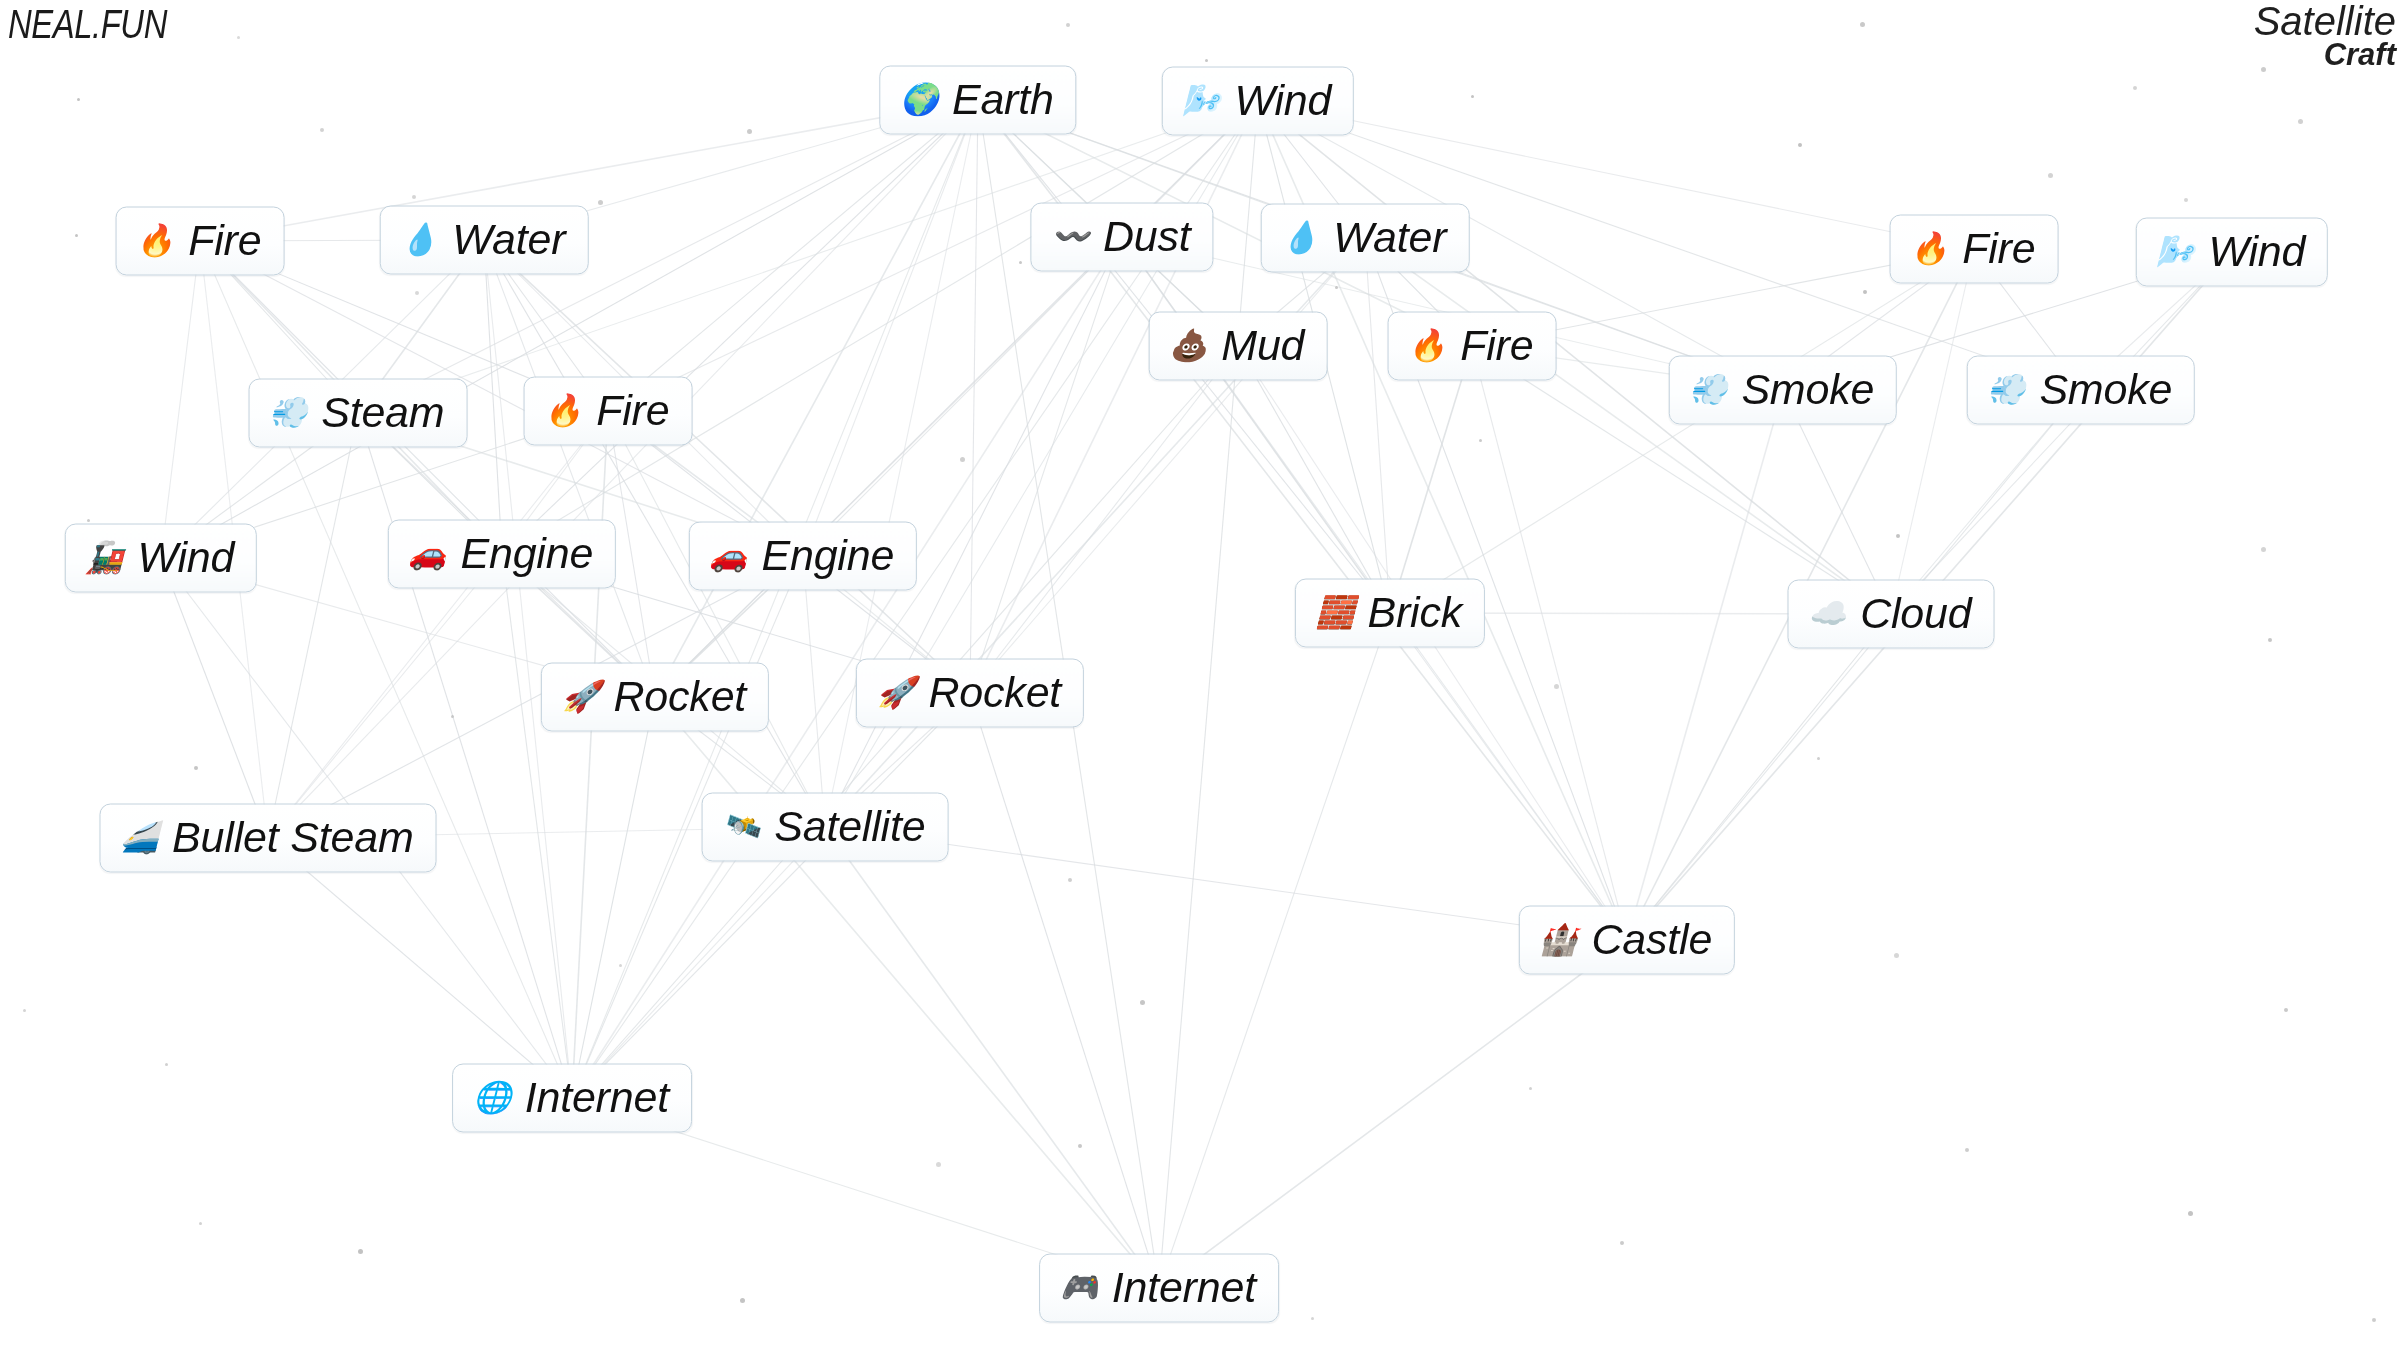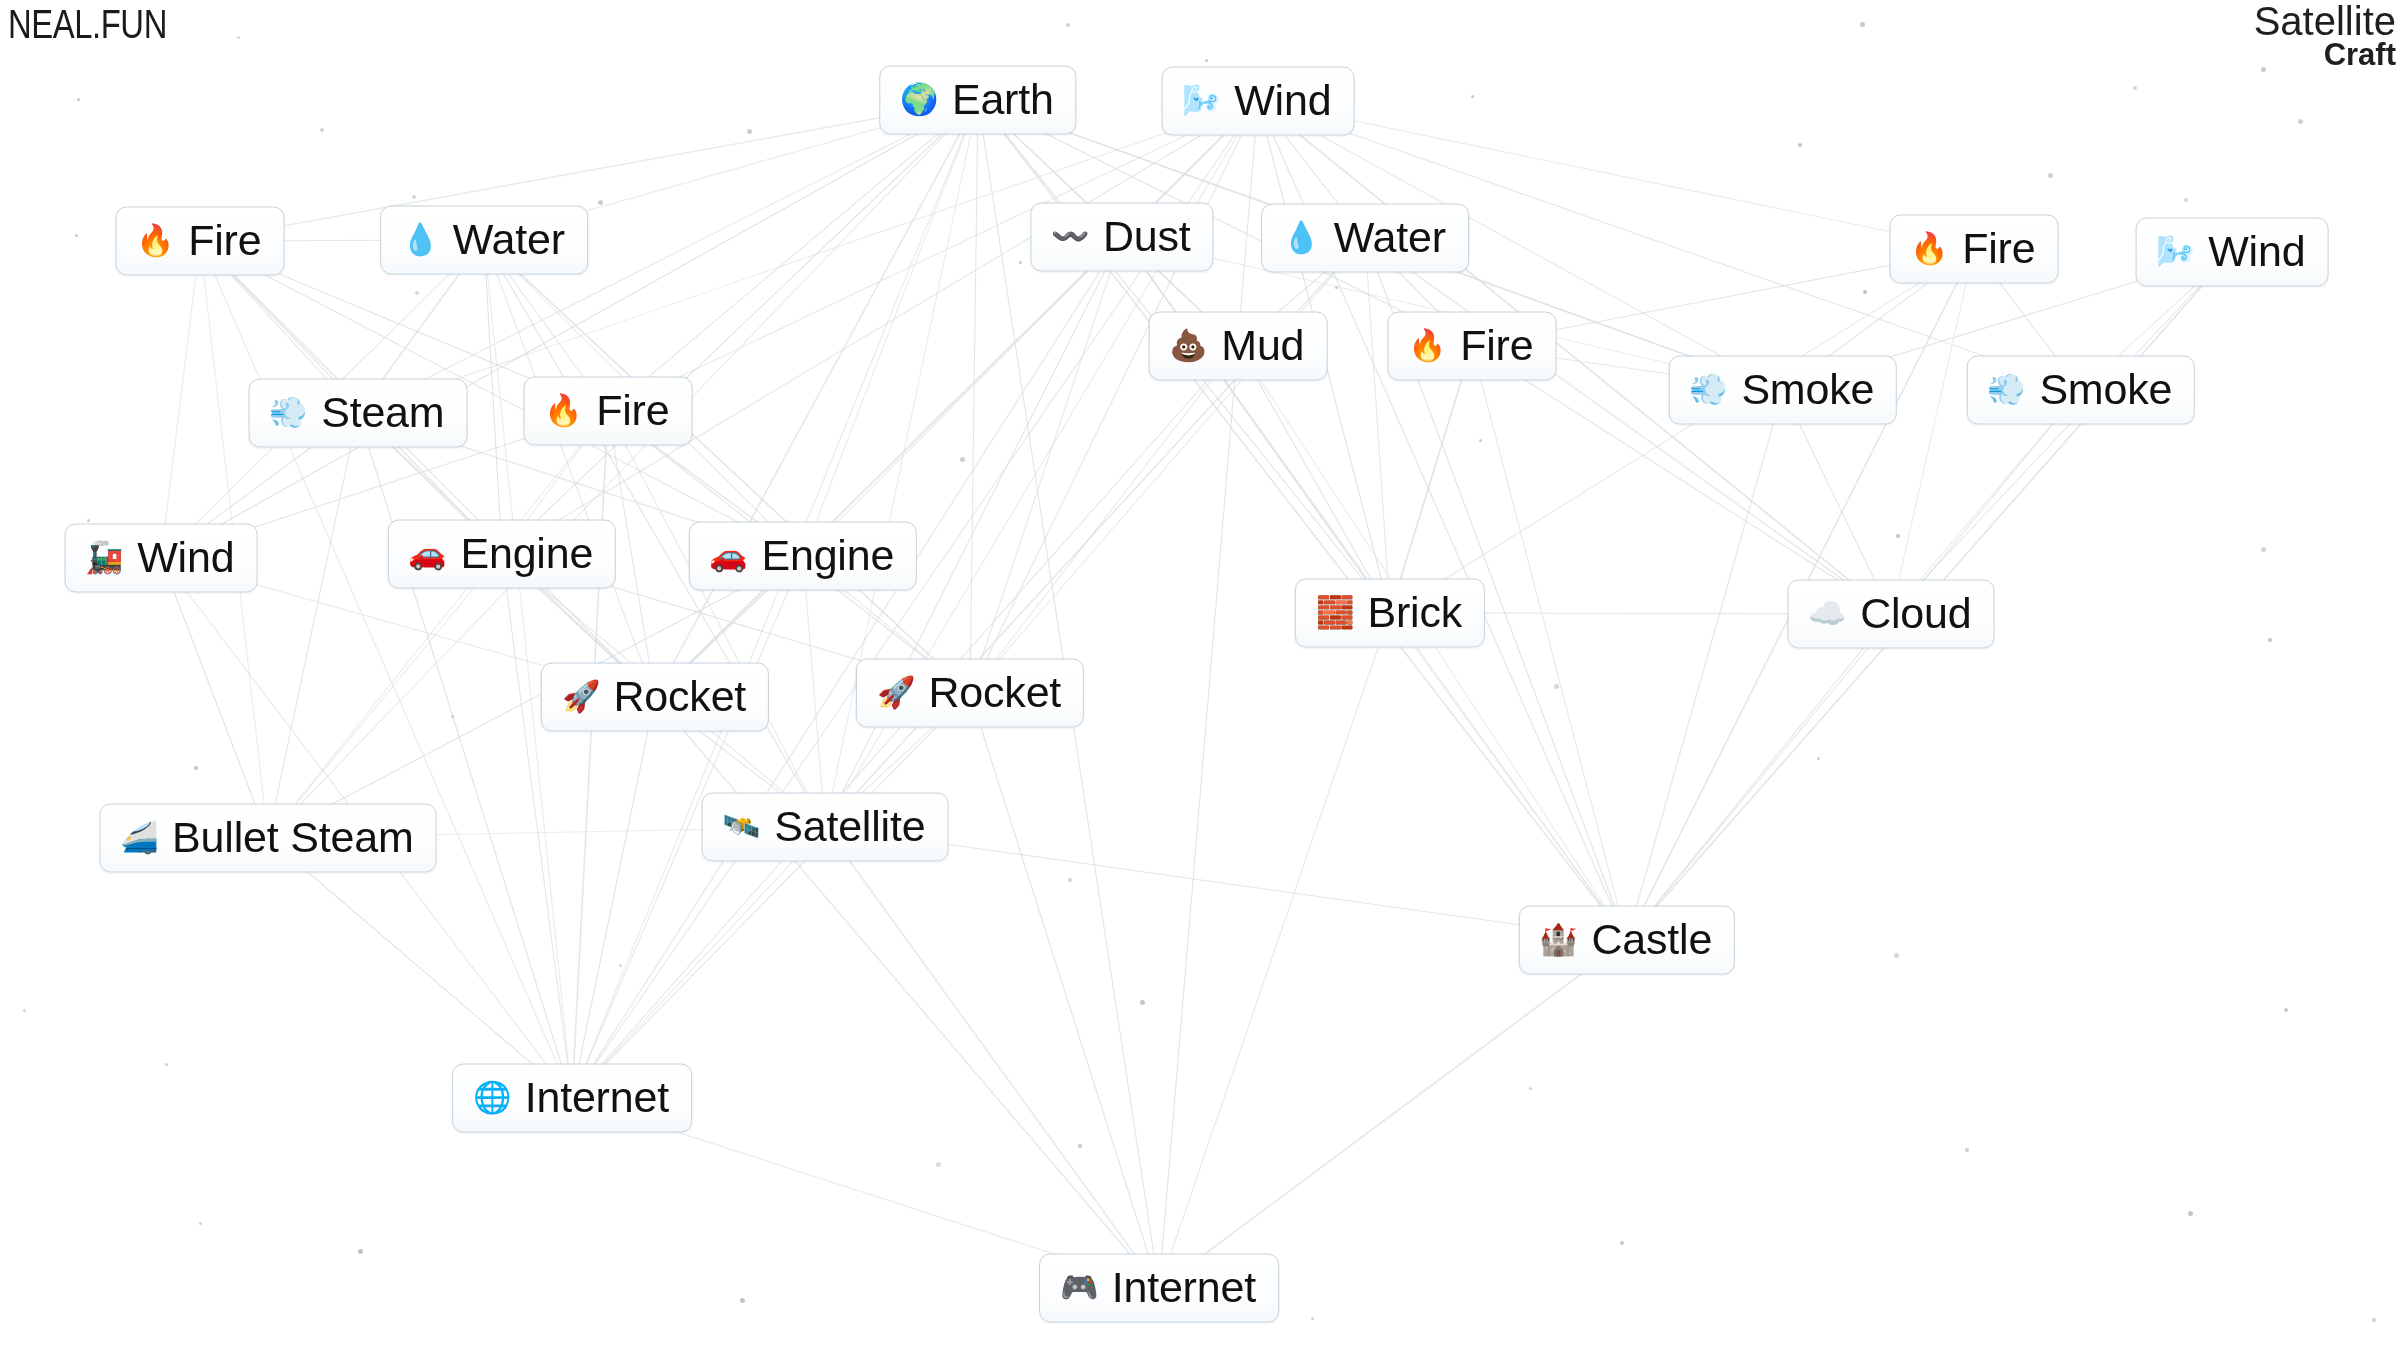--- a/index.html
+++ b/index.html
@@ -11,20 +11,21 @@
   body {
     font-family: "Liberation Sans", sans-serif;
     -webkit-font-smoothing: antialiased;
   }
   #app {
     position: relative;
     width: 2404px;
     height: 1364px;
     background: #ffffff;
     overflow: hidden;
+    font-style: italic;
   }
 
   
   #edge-layer {
     position: absolute;
     left: 0; top: 0;
     width: 2404px;
     height: 1364px;
     pointer-events: none;
     z-index: 1;

